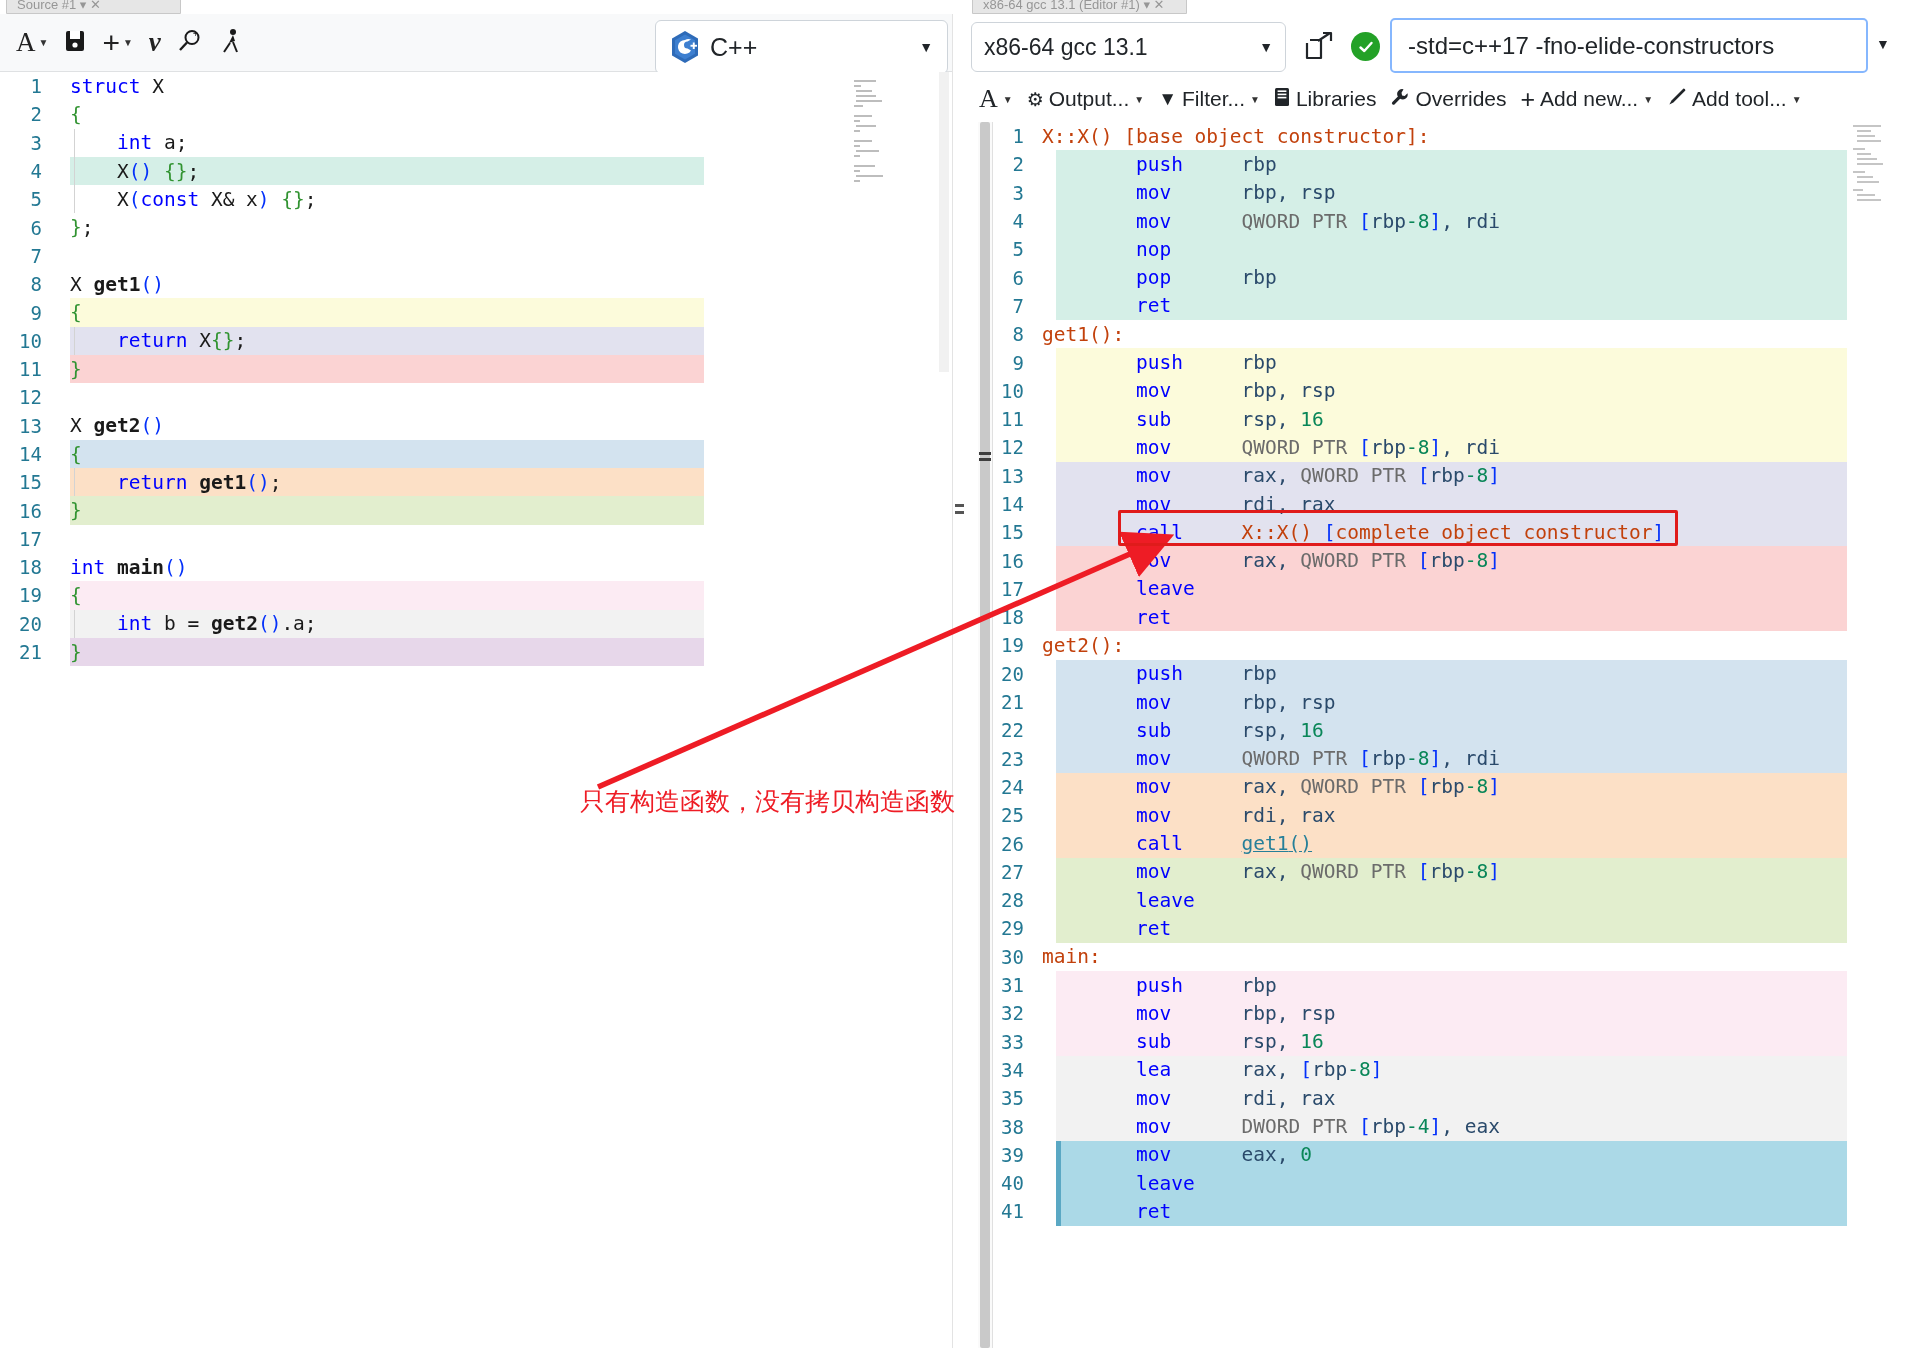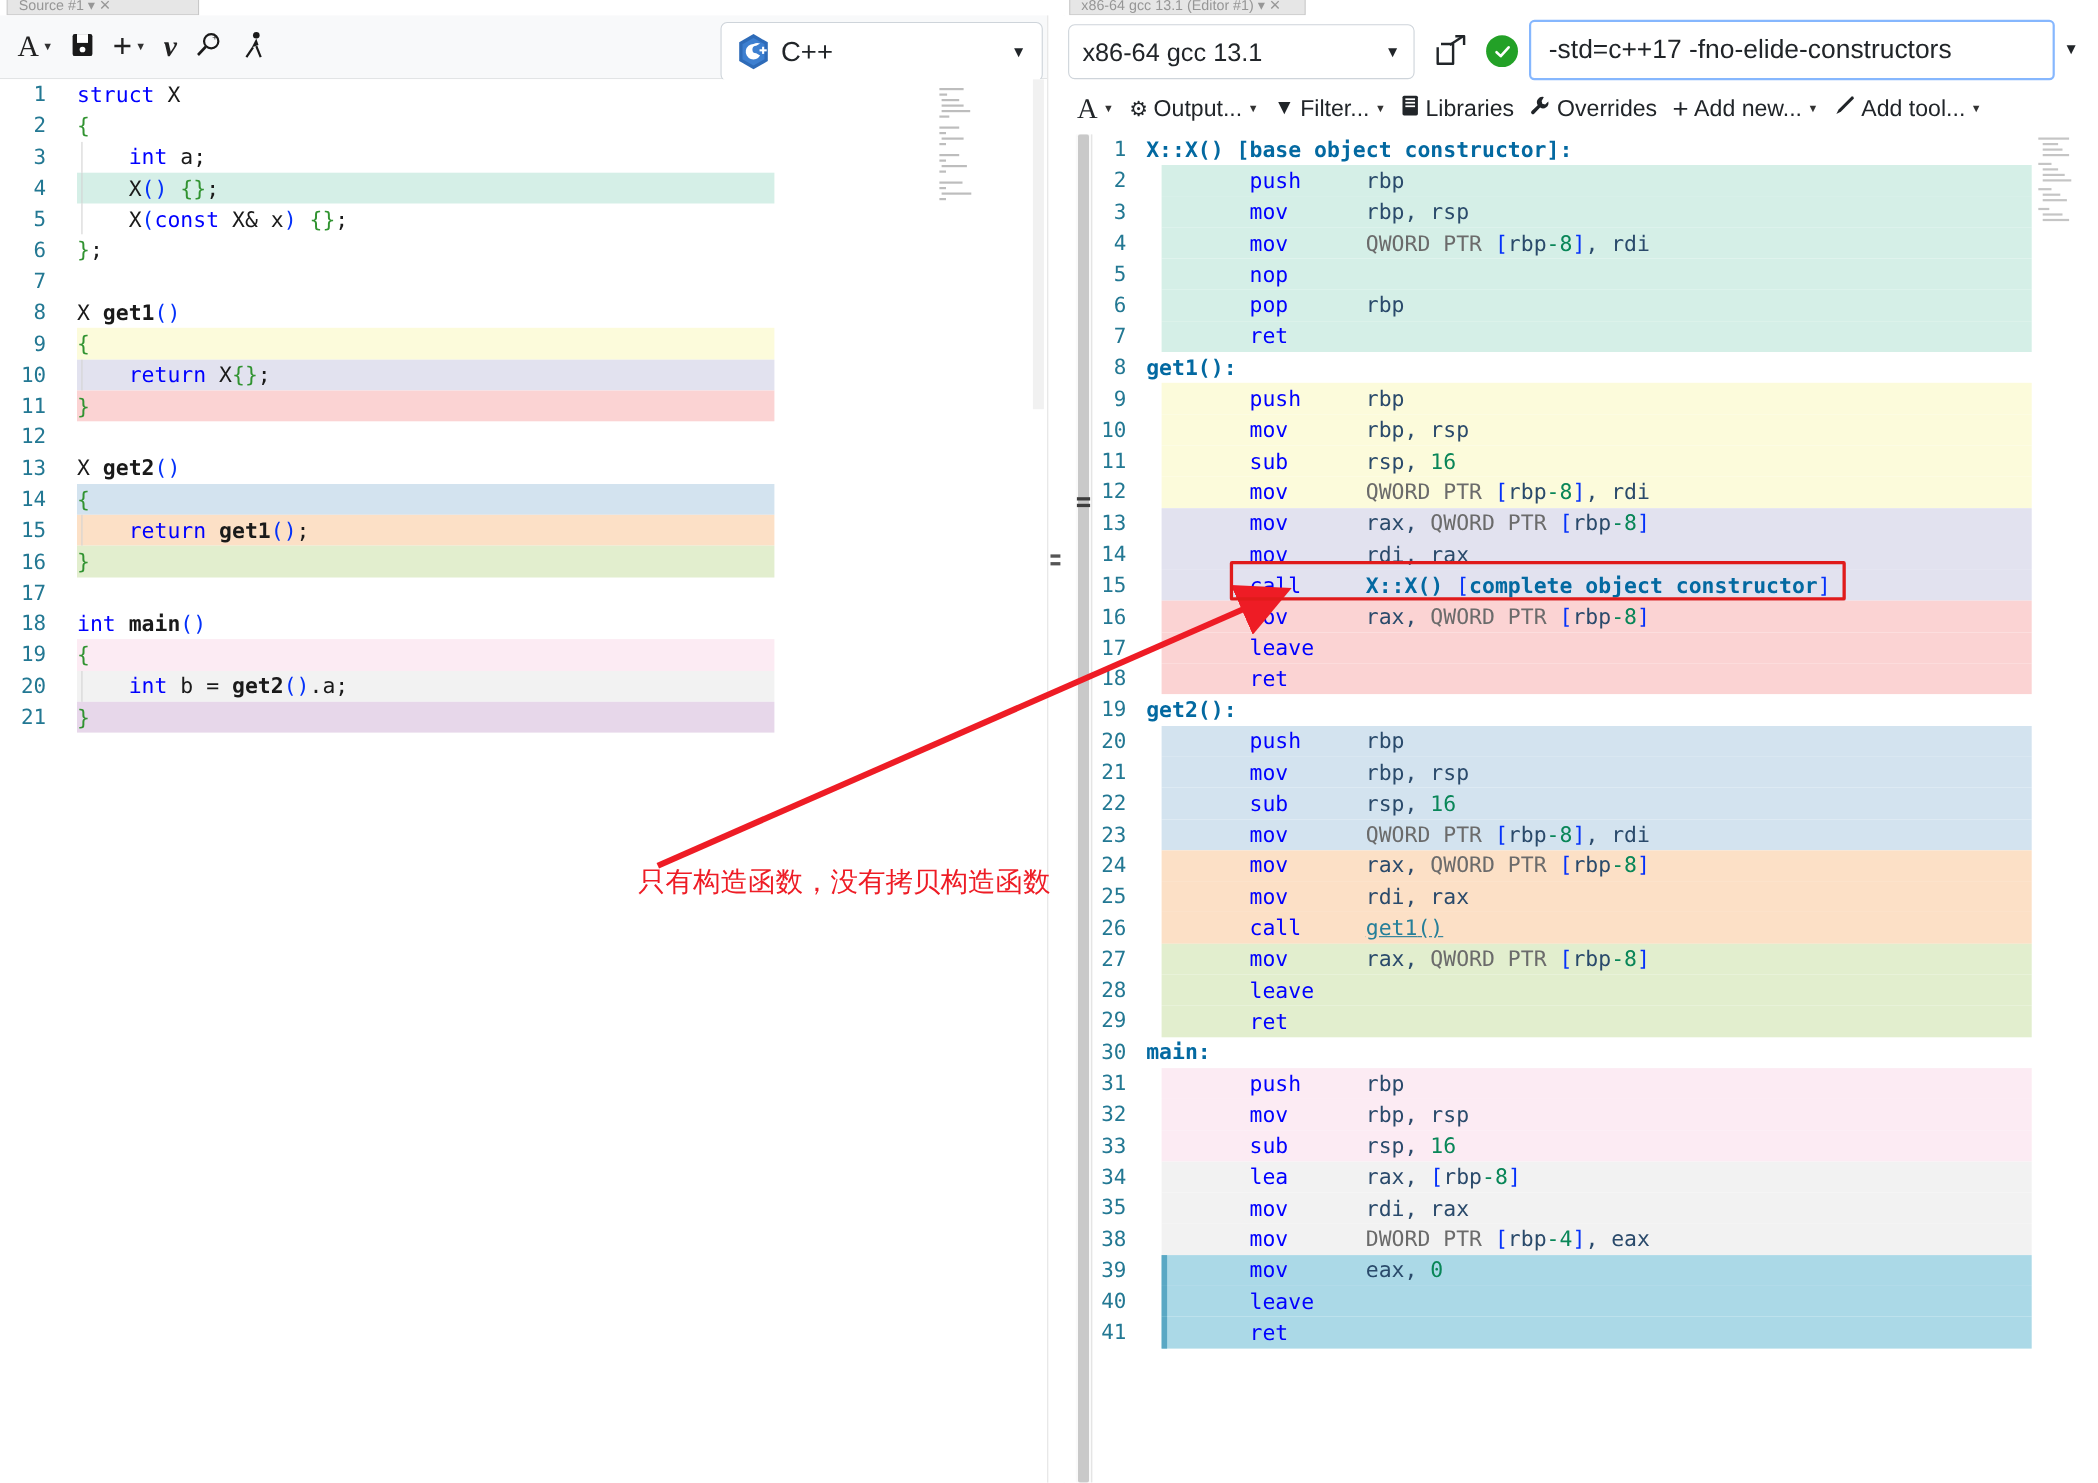--- a/index.html
+++ b/index.html
@@ -109,21 +109,21 @@
 
   .asm-line { position:relative; height:28.3px; display:flex; align-items:center; }
   .aln { width:74px; text-align:right; padding-right:16px; box-sizing:border-box;
          font-family:"DejaVu Sans Mono", monospace; font-size:19px; color:#237893;
          flex:0 0 auto; position:relative; z-index:2; }
   .ahl { position:absolute; left:90px; right:60px; top:0; bottom:0; z-index:0; }
   .atext { font-family:"DejaVu Sans Mono", monospace; font-size:19.5px; white-space:pre;
            position:relative; z-index:2; padding-left:2px; color:#1a1a1a; }
   .mn { color:#0000ff; }
   .rg { color:#2a4a6b; }
-  .lbl { color:#0369a1;font-weight:bold; }
+  .lbl { color:#c2410c; }
   .num { color:#098658; }
   .ptr { color:#6b6b6b; }
   .brk { color:#0431fa; }
   .link { color:#267f99; text-decoration:underline; cursor:pointer; }
   .curmark { position:absolute; left:90px; top:0; width:5px; bottom:0; background:#5aa8c4; z-index:3; }
 
   
   .ann { position:absolute; left:0; top:0; width:1907px; height:1348px; pointer-events:none; z-index:40;padding-left:48px; }
   .ann-text { position:absolute; left:580px; top:785px; color:#ee1c25; font-size:25px;
               font-family:"DejaVu Sans", sans-serif; white-space:nowrap; }

